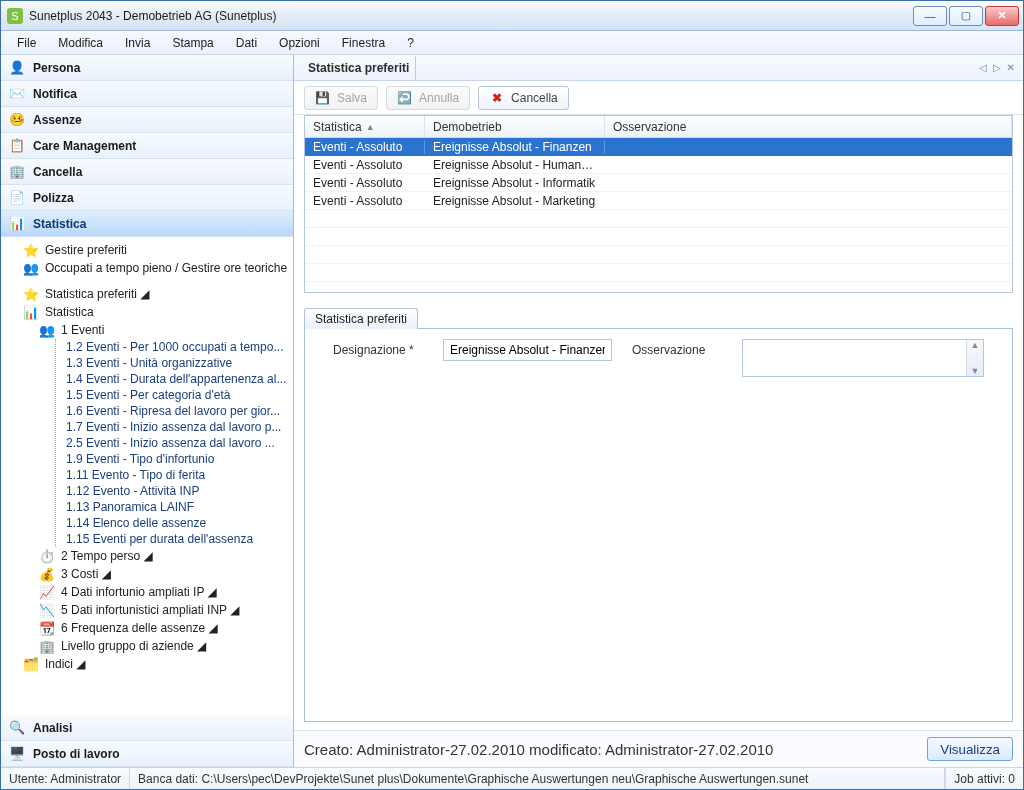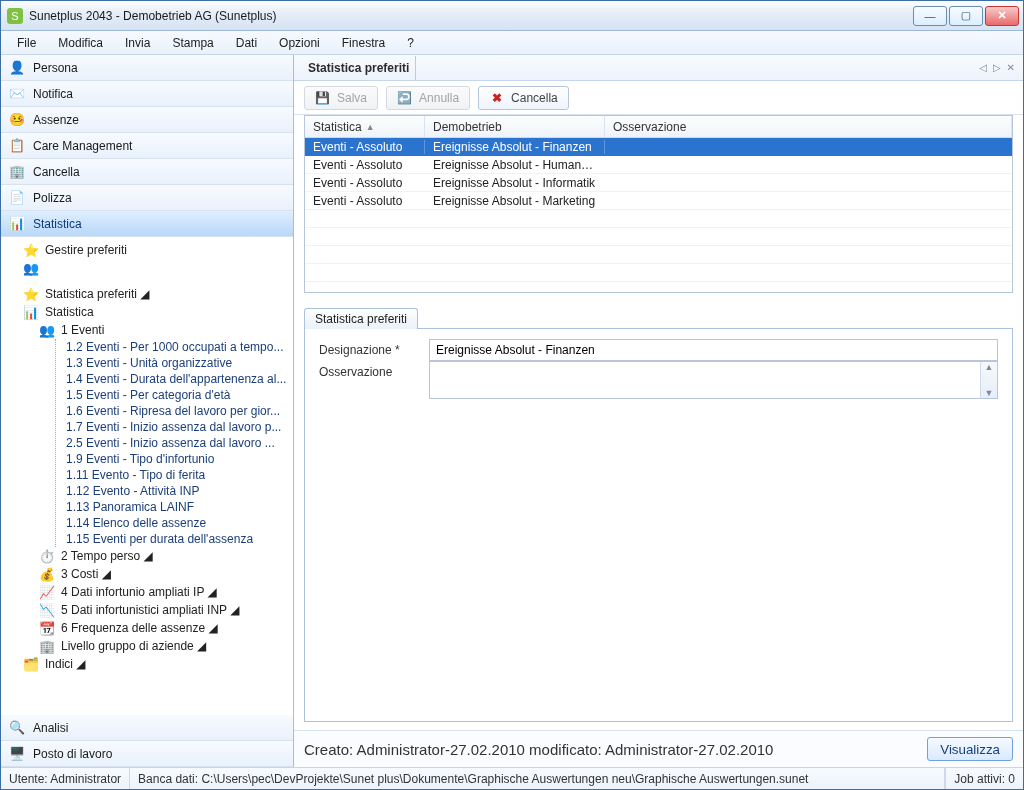--- a/index.html
+++ b/index.html
@@ -15,21 +15,21 @@
   
   .menubar { height:24px; background:linear-gradient(#f6faff,#e9f1fb); border-bottom:1px solid #c6d6ea; display:flex; align-items:center; padding:0 6px; gap:2px; }
   .menubar .menuitem { padding:2px 10px; border-radius:2px; cursor:default; }
   
   .client { flex:1; display:flex; min-height:0; background:#fff; }
   
   .leftnav { width:293px; border-right:1px solid #a9bdd6; display:flex; flex-direction:column; background:#fff; overflow:hidden; }
   .nav-section { height:26px; display:flex; align-items:center; padding:0 8px; border-bottom:1px solid #d7e2f0; background:linear-gradient(#f7fbff,#e9f1fb); cursor:default; gap:8px; }
   .nav-section.selected { background:linear-gradient(#dfeeff,#b9d8f9); font-weight:bold; }
   .nav-section .nicon { width:16px; height:16px; display:flex; align-items:center; justify-content:center; font-size:13px; }
-  .nav-section .ntext { font-weight:normal; color:#1a1a1a; }
+  .nav-section .ntext { font-weight:bold; color:#1a1a1a; }
   .nav-section.selected .ntext { color:#0a3b75; }
   .subnav { flex:1; overflow:auto; padding:4px 2px 4px 4px; }
   .tree-item { display:flex; align-items:center; gap:6px; padding:1px 4px 1px 4px; white-space:nowrap; cursor:default; color:#1b3f7a; }
   .tree-item.lvl1 { padding-left:18px; color:#222; }
   .tree-item.lvl2 { padding-left:34px; color:#222; }
   .tree-item .ticon { width:16px; height:16px; font-size:13px; display:flex; align-items:center; justify-content:center; }
   .tree-lines { border-left:1px dotted #aaa; margin-left:50px; padding-left:6px; }
   
   .main { flex:1; display:flex; flex-direction:column; min-width:0; }
   .main-header { height:26px; display:flex; align-items:center; padding:0 8px; background:linear-gradient(#f7fbff,#edf3fb); border-bottom:1px solid #c6d6ea; }
@@ -51,21 +51,21 @@
   .grid-body { }
   .grid-row { display:flex; height:18px; align-items:center; font-size:12px; border-bottom:1px solid #eef3fa; }
   .grid-row.sel { background:#2a74d0; color:#fff; border-color:#2a74d0; }
   .gb-cell { padding:0 8px; border-right:1px solid transparent; overflow:hidden; text-overflow:ellipsis; white-space:nowrap; }
   .grid-row.sel .gb-cell { border-right:1px solid rgba(255,255,255,.25); }
   .grid-empty-lines .grid-row { border-bottom:1px solid #eef3fa; }
   
   .form-area { flex:1; display:flex; flex-direction:column; padding:6px 10px 8px 10px; min-height:0; }
   .tabbar { display:flex; align-items:flex-end; border-bottom:1px solid #abc2df; }
   .tab { background:linear-gradient(#fefefe,#eaf1fa); border:1px solid #abc2df; border-bottom:none; border-radius:3px 3px 0 0; padding:3px 10px; font-size:12px; position:relative; top:1px; }
-  .tabcontent { border:1px solid #abc2df; border-top:none; flex:1; padding:10px 14px; display:flex; flex-direction:column; gap:0; overflow:hidden; }
+  .tabcontent { border:1px solid #abc2df; border-top:none; flex:1; padding:10px 28px; display:flex; flex-direction:row; gap:20px; overflow:hidden; }
   .frow { display:flex; align-items:flex-start; gap:10px; }
   .frow label { width:100px; padding-top:4px; color:#333; }
   .finput { flex:1; height:22px; border:1px solid #b6c6dc; padding:2px 6px; font-size:12px; background:#fff; }
   .ftextarea-wrap { flex:1; border:1px solid #b6c6dc; background:#fff; position:relative; display:flex; }
   .ftextarea { flex:1; border:none; resize:none; padding:4px 6px; font-family:inherit; font-size:12px; outline:none; }
   .vscroll-ghost { width:17px; background:linear-gradient(#f6f8fb,#e8eef7); border-left:1px solid #d0dbea; display:flex; flex-direction:column; justify-content:space-between; align-items:center; font-size:9px; color:#7a8ba2; }
   
   .main-footer { display:flex; align-items:center; gap:10px; padding:6px 10px; border-top:1px solid #d7e2f0; background:#fafcff; }
   .main-footer .meta { flex:1; color:#333; font-size:15px; }
   .visualizza { height:24px; padding:0 12px; border:1px solid #6ea1de; border-radius:3px; background:linear-gradient(#f6faff,#d9eaff); color:#1b3f7a; }
@@ -132,20 +132,21 @@
         <span class="ntext">Statistica</span>
       </div>
 
       <div class="subnav">
         <div class="tree-item lvl1">
           <span class="ticon">⭐</span>
           <span>Gestire preferiti</span>
         </div>
         <div class="tree-item lvl1">
           <span class="ticon">👥</span>
+          <span>Occupati a tempo pieno / Gestire ore teoriche</span>
         </div>
         <div style="height:8px"></div>
         <div class="tree-item lvl1">
           <span class="ticon">⭐</span>
           <span>Statistica preferiti ◢</span>
         </div>
         <div class="tree-item lvl1">
           <span class="ticon">📊</span>
           <span>Statistica</span>
         </div>

